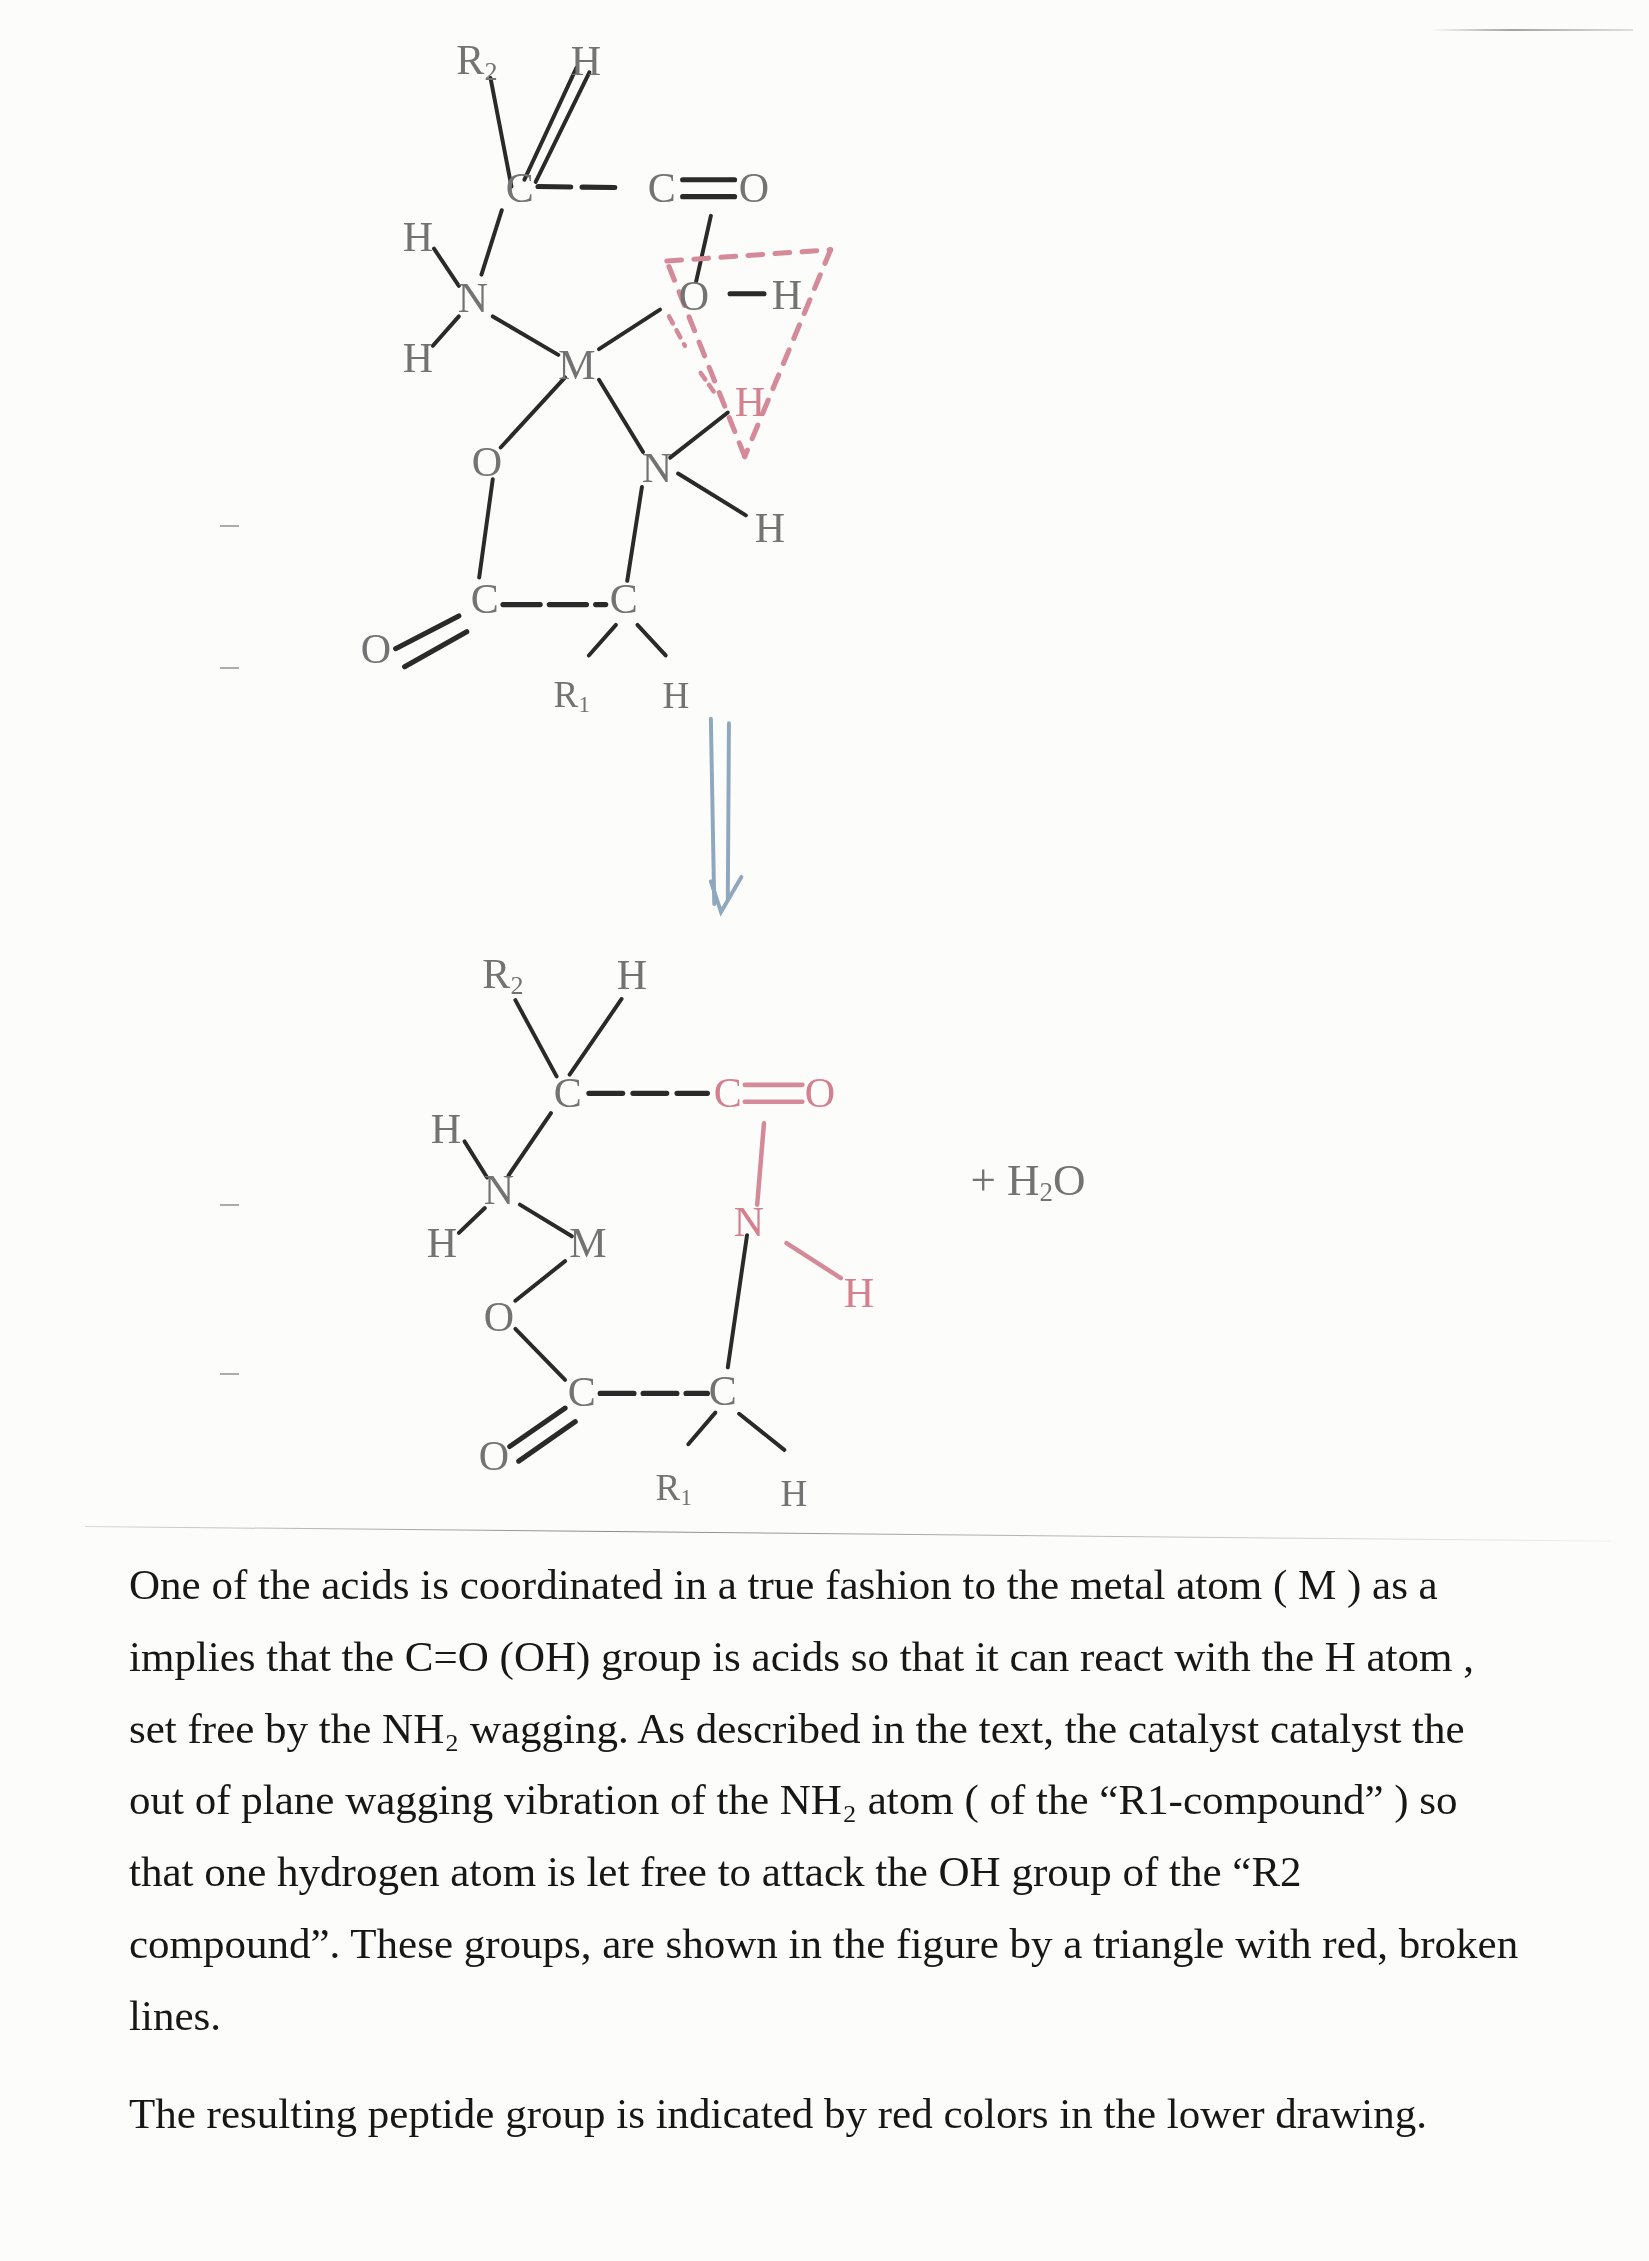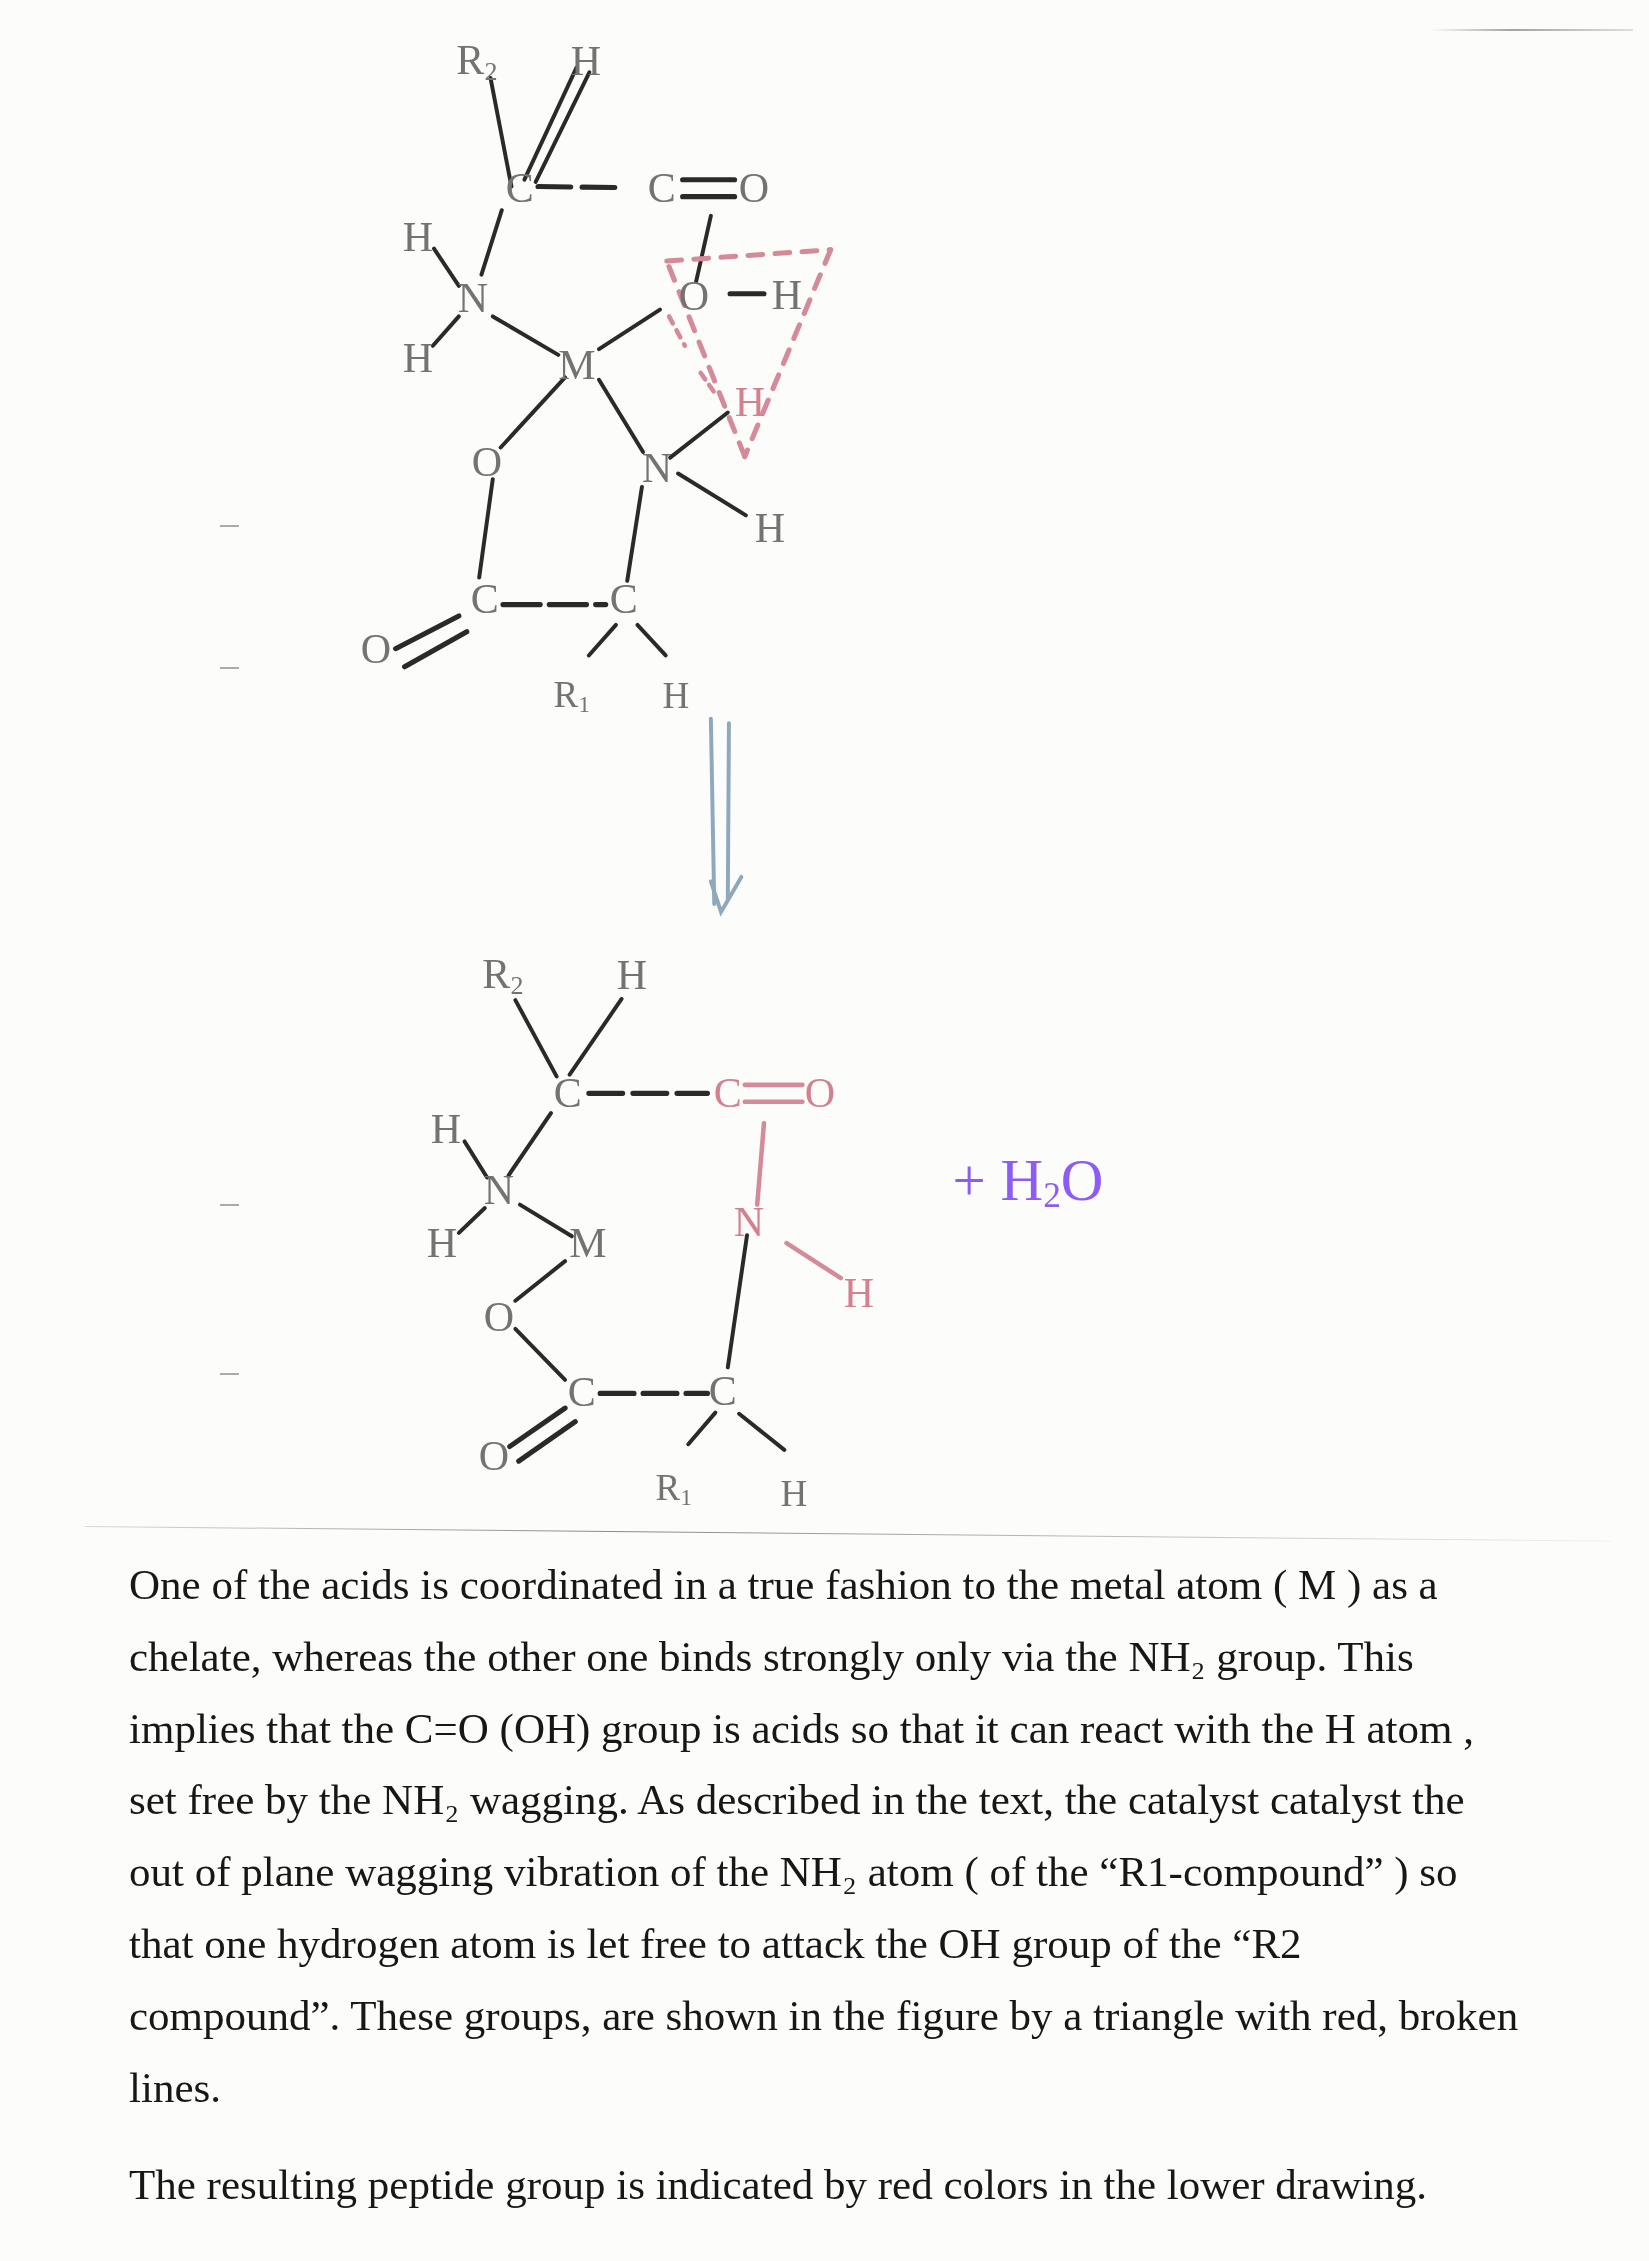--- a/index.html
+++ b/index.html
@@ -26,21 +26,21 @@
     font-family:"Liberation Serif","DejaVu Serif",serif;
     font-size:42px;line-height:1;color:#737373;
     white-space:nowrap;
     transform:translate(-50%,-50%);
     letter-spacing:0.3px;
   }
   .atom.red{color:#d4808f;}
   .atom sub{font-size:.62em;vertical-align:-.22em;}
   .atom.small{font-size:37px;margin-top:28px;}
   .plus-water{
-    position:absolute;font-size:59px;color:#8b5cf6;white-space:nowrap;
+    position:absolute;font-size:45px;color:#737373;white-space:nowrap;
     transform:translate(-50%,-50%);
   }
   .plus-water sub{font-size:.6em;vertical-align:-.2em;}
 
   
   .body-text{
     position:absolute;left:129px;top:1549px;width:1469px;
     font-size:43px;line-height:1.67;color:#171717;
     font-family:"Liberation Serif","DejaVu Serif",serif;
   }
@@ -237,21 +237,20 @@
 
   <span class="atom small" style="left:674px;top:1461px;"><span>R</span><sub>1</sub></span>
 
   <span class="atom small" style="left:794px;top:1465px;">H</span>
 
   <span class="plus-water" style="left:1028px;top:1181px;"><span>+ H</span><sub>2</sub><span>O</span></span>
 
   <div class="body-text">
     <p>
       <span class="tline">One of the acids is coordinated in a true fashion to the metal atom ( M ) as a</span>
-      <span class="tline">chelate, whereas the other one  binds strongly only via the NH₂ group. This</span>
       <span class="tline">implies that the C=O (OH) group is acids so that it can react with the H atom ,</span>
       <span class="tline">set free by the NH₂ wagging.  As described in the text, the catalyst catalyst the</span>
       <span class="tline">out of plane wagging vibration of the NH₂ atom ( of the “R1-compound” ) so</span>
       <span class="tline">that one hydrogen atom is let free to attack the OH group of the “R2</span>
       <span class="tline">compound”. These groups, are shown in the figure by a triangle with red, broken</span>
       <span class="tline">lines.</span>
     </p>
     <p class="gap">
       <span class="tline">The resulting peptide group is indicated by red colors in the lower drawing.</span>
     </p>

